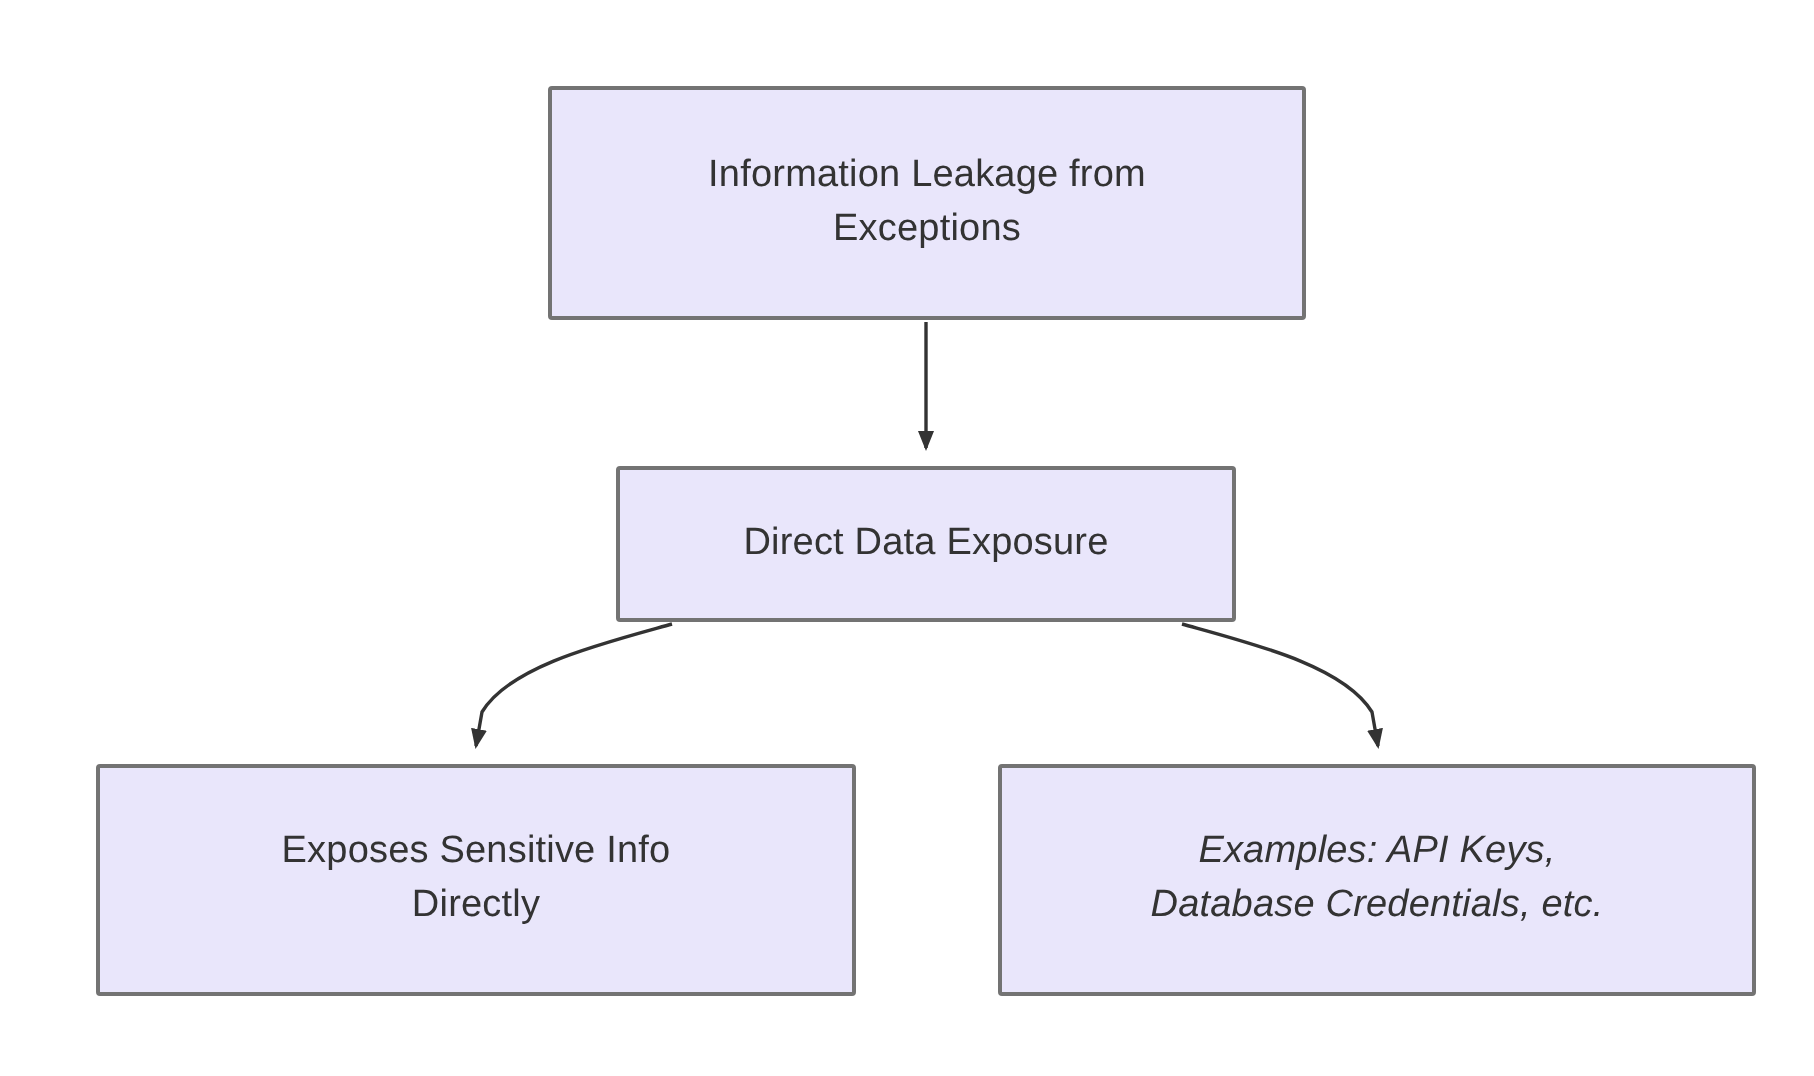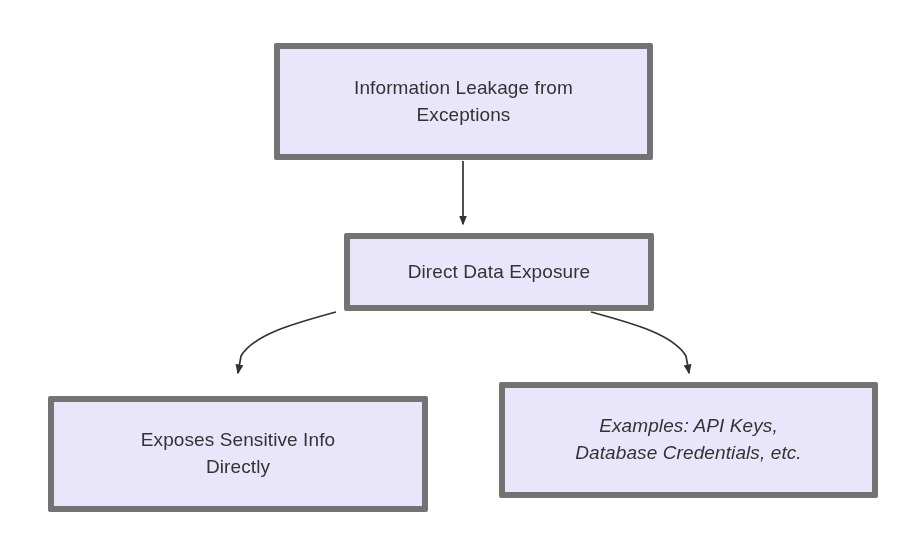--- a/index.html
+++ b/index.html
@@ -24,40 +24,40 @@
     left: 0;
     top: 0;
     width: 907px;
     height: 538px;
     pointer-events: none;
   }
   .node {
     position: absolute;
     box-sizing: border-box;
     background: #e9e6fb;
-    border: 6px solid #737373;
+    border: 2px solid #737373;
     border-radius: 2px;
     display: flex;
     align-items: center;
     justify-content: center;
     text-align: center;
     color: #333333;
     font-size: 19px;
     line-height: 1.42;
     letter-spacing: 0.1px;
     z-index: 2;
   }
   .node-label {
     display: block;
     white-space: pre-line;
     padding: 0 10px;
   }
   #node-root   { left: 274px; top: 43px;  width: 379px; height: 117px; }
-  #node-direct { left: 308px; top: 233px; width: 310px; height: 78px; margin-left: 36px;  }
-  #node-exposes{ left: 48px;  top: 396px; width: 380px; height: 116px; }
+  #node-direct { left: 308px; top: 233px; width: 310px; height: 78px;  }
+  #node-exposes{ left: 48px;  top: 382px; width: 380px; height: 116px; }
   #node-examples{left: 499px; top: 382px; width: 379px; height: 116px; font-style: italic; }
 </style>
 </head>
 <body>
 
 <div id="diagram-canvas">
 
   <svg id="edge-layer" viewBox="0 0 907 538" width="907" height="538" xmlns="http://www.w3.org/2000/svg">
     <defs>
       <marker id="arrowhead" markerWidth="10" markerHeight="8" refX="8.5" refY="4" orient="auto" markerUnits="userSpaceOnUse">

